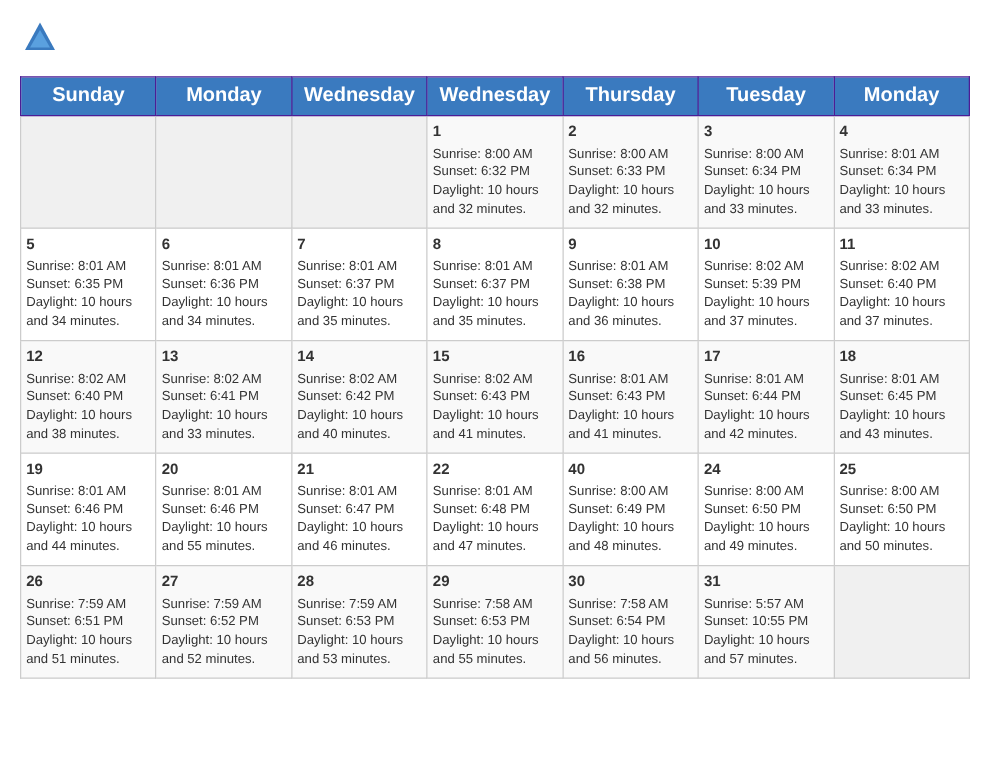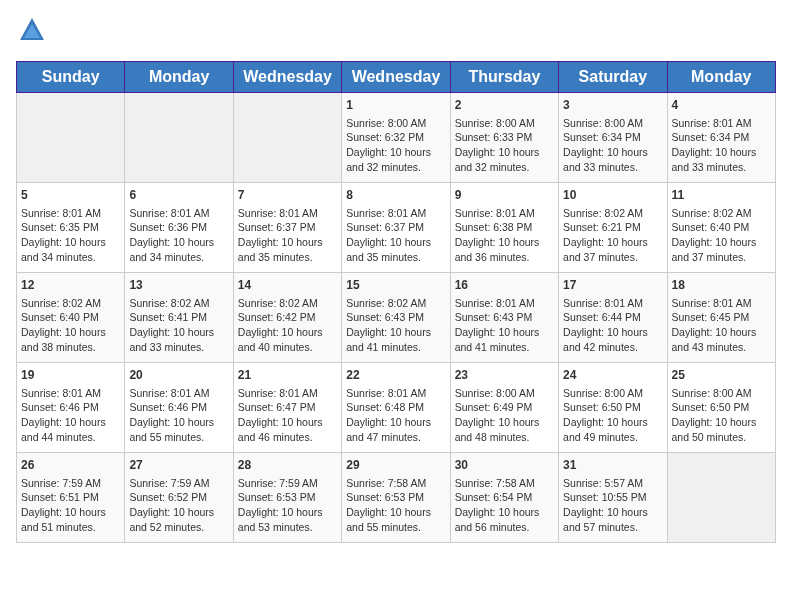--- a/index.html
+++ b/index.html
@@ -110,21 +110,21 @@
 </div>
 
 <table class="calendar">
   <thead>
     <tr>
     <th>Sunday</th>
         <th>Monday</th>
         <th>Wednesday</th>
         <th>Wednesday</th>
         <th>Thursday</th>
-        <th>Saturday</th>
+        <th>Tuesday</th>
         <th>Monday</th>
       </tr>
   </thead>
   <tbody id="calendar-body">
   <tr>
         <td class="empty-cell"></td>
         <td class="empty-cell"></td>
         <td class="empty-cell"></td>
         <td>
           <span class="day-number">1</span>
@@ -178,21 +178,21 @@
         </td>
         <td>
           <span class="day-number">9</span>
           <div>Sunrise: 8:01 AM</div>
           <div>Sunset: 6:38 PM</div>
           <div>Daylight: 10 hours and 36 minutes.</div>
         </td>
         <td>
           <span class="day-number">10</span>
           <div>Sunrise: 8:02 AM</div>
-          <div>Sunset: 6:21 PM</div>
+          <div>Sunset: 5:39 PM</div>
           <div>Daylight: 10 hours and 37 minutes.</div>
         </td>
         <td>
           <span class="day-number">11</span>
           <div>Sunrise: 8:02 AM</div>
           <div>Sunset: 6:40 PM</div>
           <div>Daylight: 10 hours and 37 minutes.</div>
         </td>
       </tr>
       <tr>
@@ -258,21 +258,21 @@
           <div>Sunset: 6:47 PM</div>
           <div>Daylight: 10 hours and 46 minutes.</div>
         </td>
         <td>
           <span class="day-number">22</span>
           <div>Sunrise: 8:01 AM</div>
           <div>Sunset: 6:48 PM</div>
           <div>Daylight: 10 hours and 47 minutes.</div>
         </td>
         <td>
-          <span class="day-number">23</span>
+          <span class="day-number">40</span>
           <div>Sunrise: 8:00 AM</div>
           <div>Sunset: 6:49 PM</div>
           <div>Daylight: 10 hours and 48 minutes.</div>
         </td>
         <td>
           <span class="day-number">24</span>
           <div>Sunrise: 8:00 AM</div>
           <div>Sunset: 6:50 PM</div>
           <div>Daylight: 10 hours and 49 minutes.</div>
         </td>

